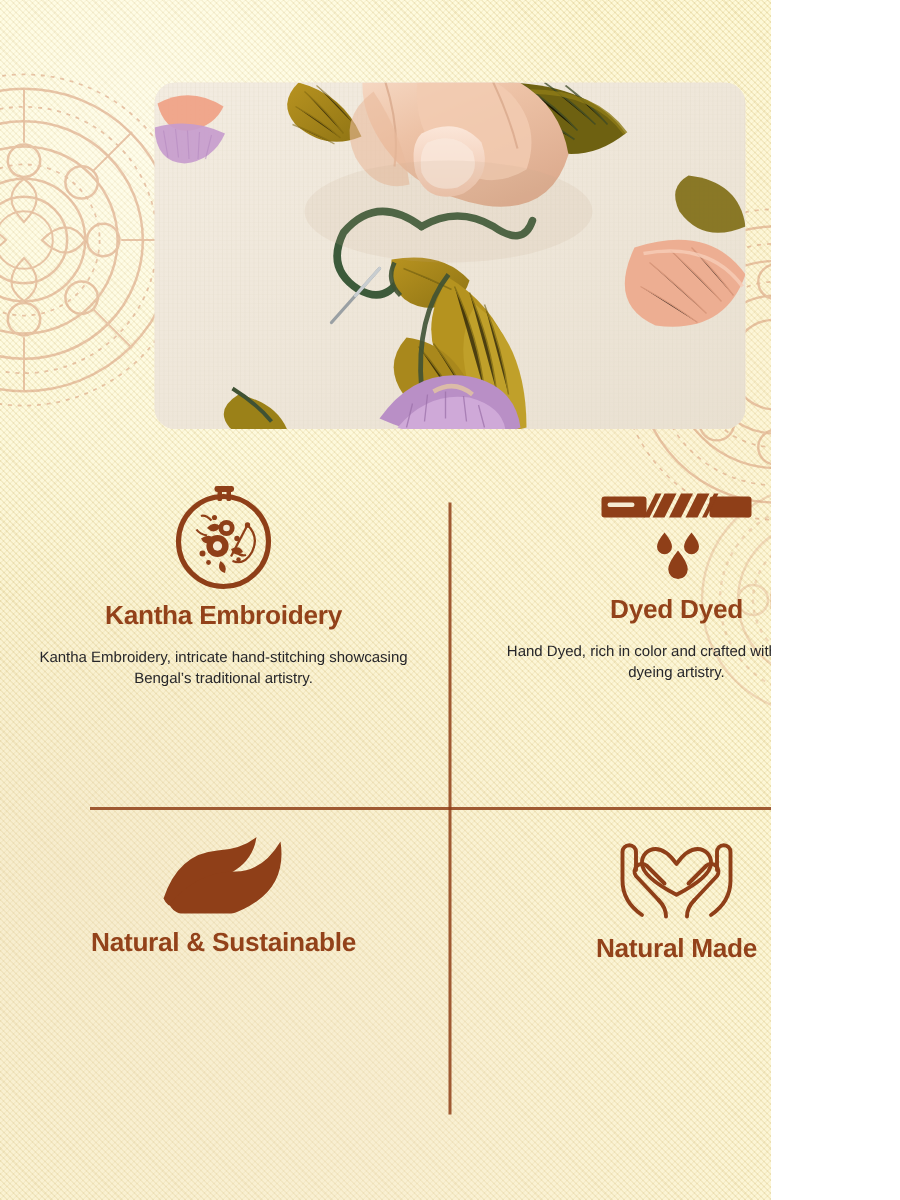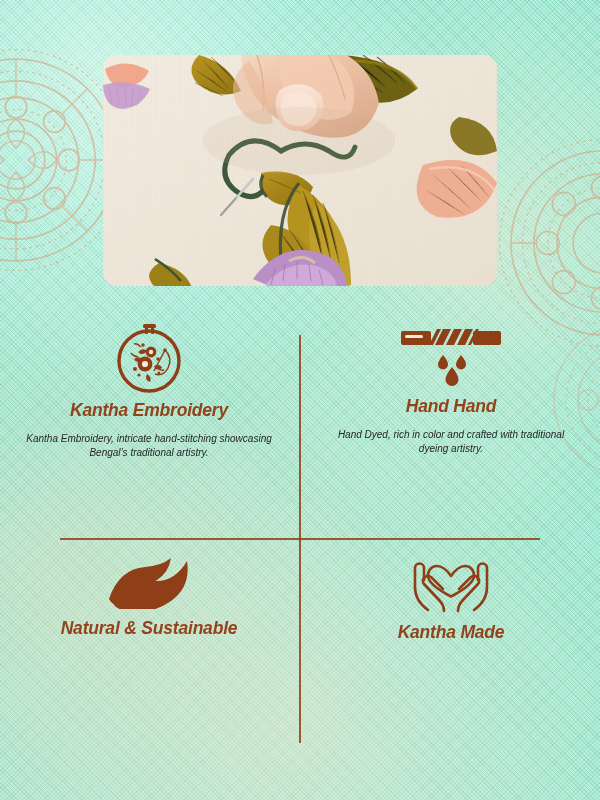--- a/index.html
+++ b/index.html
@@ -8,25 +8,24 @@
   }
   body {
     width: 600px;
     height: 800px;
     font-family: "Liberation Sans", sans-serif;
     overflow: hidden;
   }
 
   #page {
     position: relative;
-    width: 600px;
+    width: 514px;
     height: 800px;
-    background-color: #5eead4;
+    background-color: #fef9c3;
     overflow: hidden;
-    font-style: italic;
   }
 
   
   .texture-weave {
     position: absolute;
     inset: 0;
     background-image:
       repeating-linear-gradient(45deg,
         rgba(196,166,118,0.20) 0px,
         rgba(196,166,118,0.20) 1px,
@@ -403,21 +402,21 @@
               <path d="M58 22 L66 6 L74 6 L66 22z"></path>
               <path d="M30 22 L38 6 L42 6 L34 22z"></path>
               <path d="M69 22 L77 6 L80 6 L72 22z"></path>
             </g>
             <path d="M44 32 q5 6 5 9.5 a5 5 0 0 1 -10 0 q0 -3.5 5 -9.5z"></path>
             <path d="M62 32 q5 6 5 9.5 a5 5 0 0 1 -10 0 q0 -3.5 5 -9.5z"></path>
             <path d="M53 44 q6.5 8 6.5 12.5 a6.5 6.5 0 0 1 -13 0 q0 -4.5 6.5 -12.5z"></path>
           </g>
         </svg>
       </div>
-      <div class="feature-title">Hand Hand</div>
+      <div class="feature-title">Dyed Dyed</div>
       <div class="feature-desc">Hand Dyed, rich in color and crafted with traditional dyeing artistry.</div>
     </div>
 
     <div class="feature feature-bl">
       <div class="feature-icon">
         <svg width="84" height="54" viewBox="0 0 84 54">
           <g fill="#8f3f18">
             <path d="M2 44 q10 -30 36 -32 q16 -1 26 -9 q-2 14 -14 22 q-16 10 -34 22 q-10 6 -14 -3z"></path>
             <path d="M6 48 q18 -22 44 -22 q18 0 30 -20 q4 26 -16 40 q-20 14 -44 10 q-12 -2 -14 -8z"></path>
           </g>
@@ -433,17 +432,17 @@
             <path d="M38 29 q-7 -10 -14 -10 a9 9 0 0 0 -9 9.5 q0 9 23 21 q23 -12 23 -21 a9 9 0 0 0 -9 -9.5 q-7 0 -14 10z"></path>
             <path d="M30 42 L18 30 a5 5 0 0 0 -7 7 L26 53"></path>
             <path d="M46 42 L58 30 a5 5 0 0 1 7 7 L50 53"></path>
             <path d="M11 33 L11 21 a4.5 4.5 0 0 0 -9 0 L2 40 q0 14 13 23"></path>
             <path d="M65 33 L65 21 a4.5 4.5 0 0 1 9 0 L74 40 q0 14 -13 23"></path>
             <path d="M26 53 q5 5 5 11"></path>
             <path d="M50 53 q-5 5 -5 11"></path>
           </g>
         </svg>
       </div>
-      <div class="feature-title">Kantha Made</div>
+      <div class="feature-title">Natural Made</div>
     </div>
 
   </div>
 </div>
 
 </body></html>

